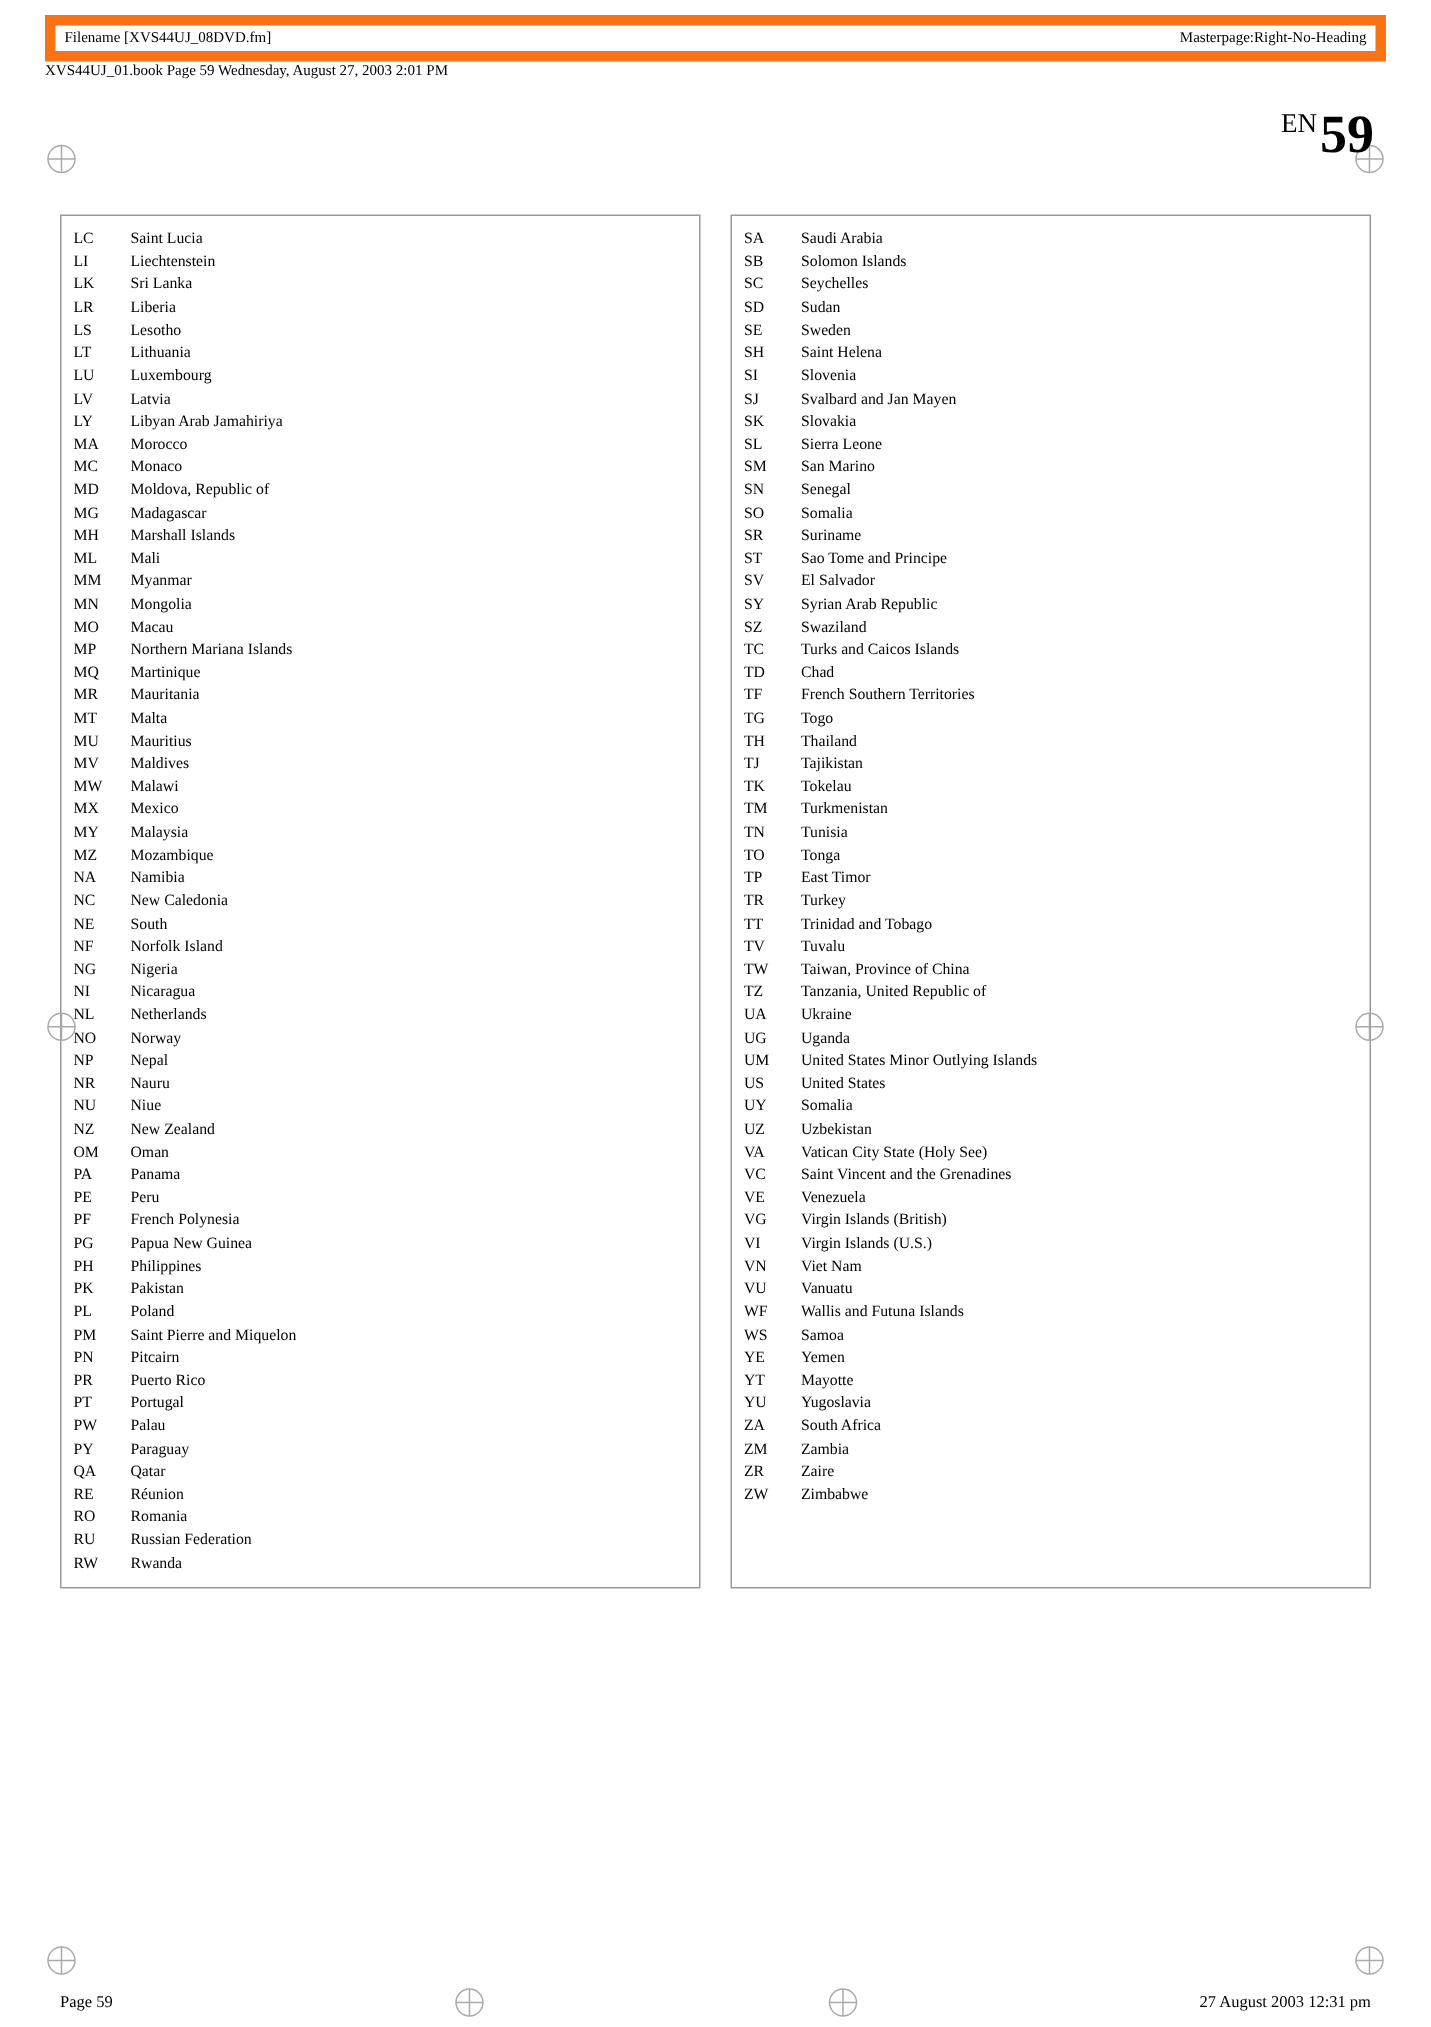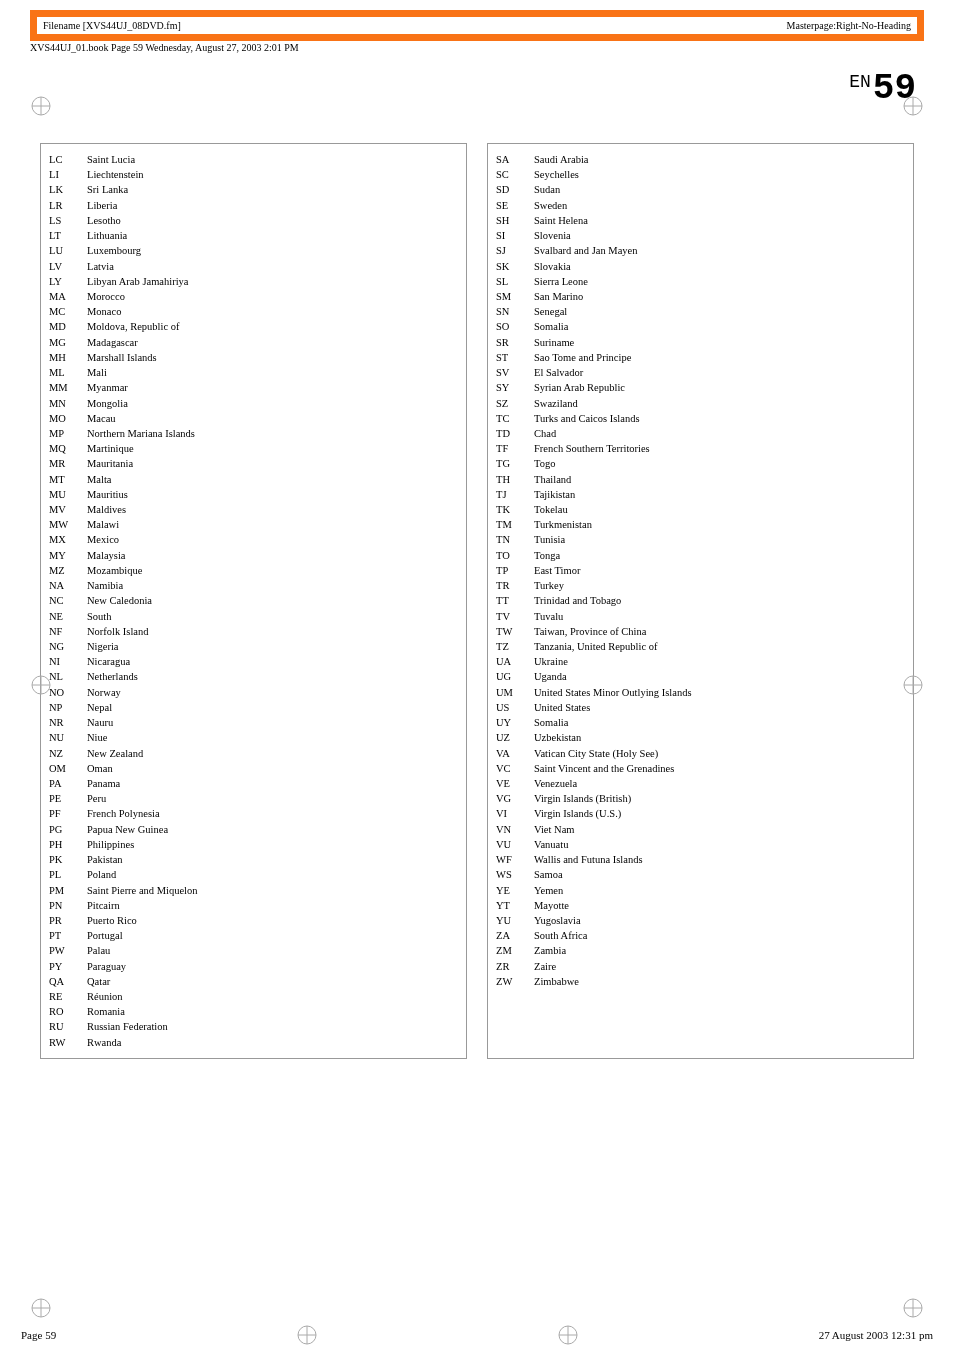--- a/index.html
+++ b/index.html
@@ -80,21 +80,21 @@
     .country-name {
       flex: 1;
     }
 
     
     .footer-bar {
       position: absolute;
       bottom: 15px;
       left: 0;
       right: 0;
-      padding: 0 21px;
+      padding: 0 40px;
       display: flex;
       justify-content: space-between;
       align-items: center;
       font-size: 11px;
       border-top: none;
     }
   </style>
 </head>
 <body>
 
@@ -144,21 +144,21 @@
     </svg>
   </div>
   <div class="corner-marks corner-br">
     <svg width="22" height="22" viewBox="0 0 22 22">
       <circle cx="11" cy="11" r="9" fill="none" stroke="#aaa" stroke-width="1"></circle>
       <line x1="11" y1="2" x2="11" y2="20" stroke="#aaa" stroke-width="1"></line>
       <line x1="2" y1="11" x2="20" y2="11" stroke="#aaa" stroke-width="1"></line>
     </svg>
   </div>
 
-  <div style="position:absolute; top:58px; right:38px; font-family: Liberation Mono, monospace; font-weight:bold; font-size:36px; display:flex; align-items:flex-start; gap:2px;">
+  <div style="position:absolute; top:58px; right:38px; font-family: Liberation Serif, serif; font-weight:bold; font-size:36px; display:flex; align-items:flex-start; gap:2px;">
     <span style="font-size:18px; font-weight:normal; margin-top:4px;">EN</span>
     <span>59</span>
   </div>
 
   <div class="content-area">
 
     <div class="col-left" id="left-col">
     <div class="country-row">
           <span class="country-code">LC</span>
           <span class="country-name">Saint Lucia</span>
@@ -396,20 +396,24 @@
           <span class="country-name">Rwanda</span>
         </div>
       </div>
 
     <div class="col-right" id="right-col">
     <div class="country-row">
           <span class="country-code">SA</span>
           <span class="country-name">Saudi Arabia</span>
         </div>
         <div class="country-row">
+          <span class="country-code">SB</span>
+          <span class="country-name">Solomon Islands</span>
+        </div>
+        <div class="country-row">
           <span class="country-code">SC</span>
           <span class="country-name">Seychelles</span>
         </div>
         <div class="country-row">
           <span class="country-code">SD</span>
           <span class="country-name">Sudan</span>
         </div>
         <div class="country-row">
           <span class="country-code">SE</span>
           <span class="country-name">Sweden</span>

